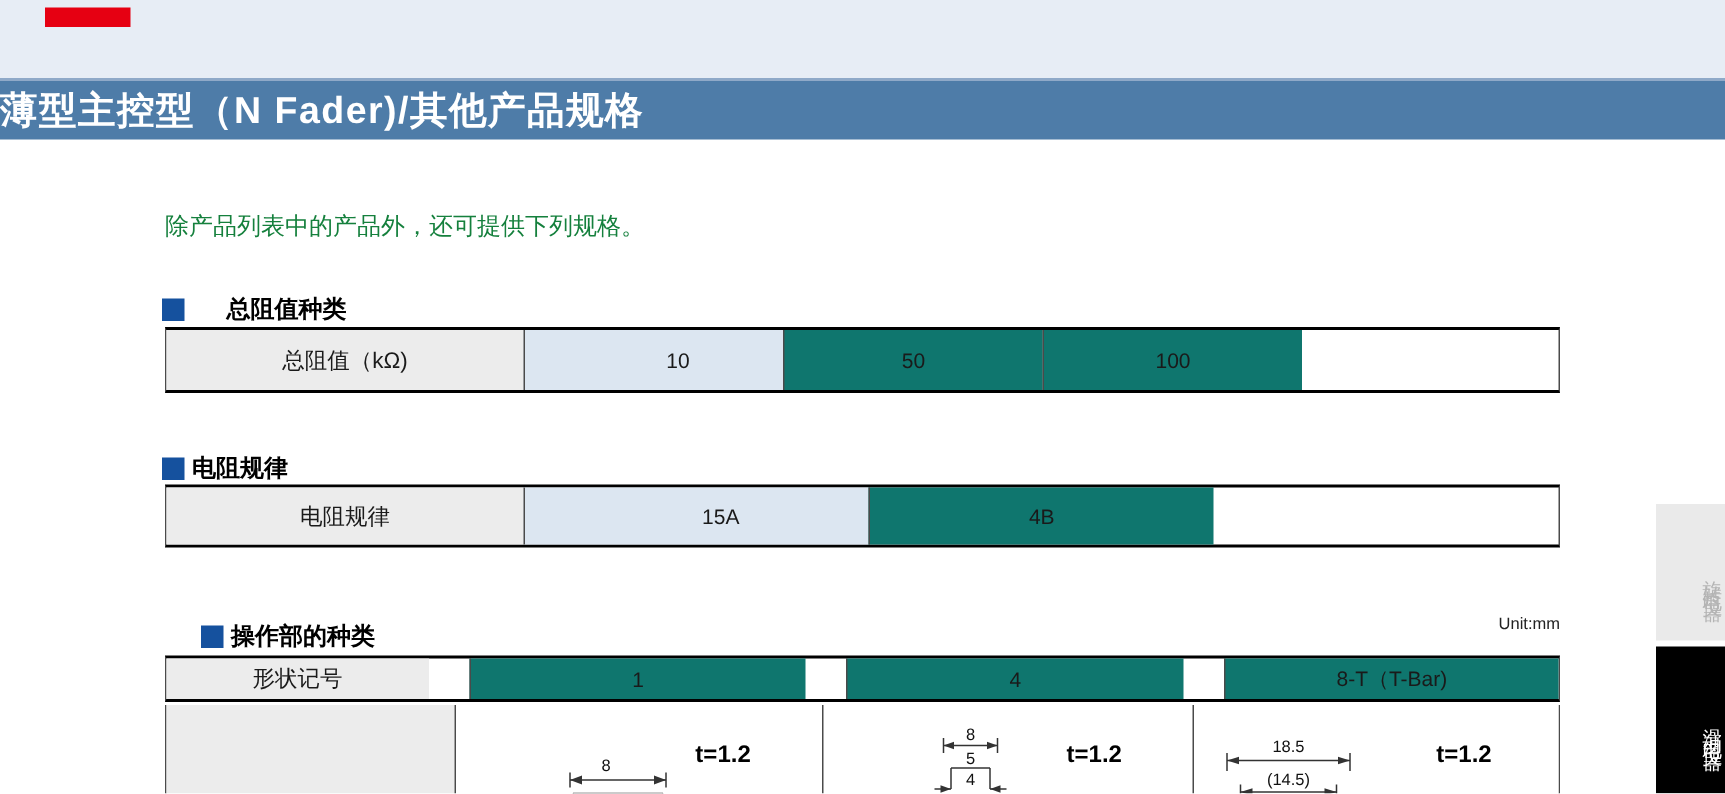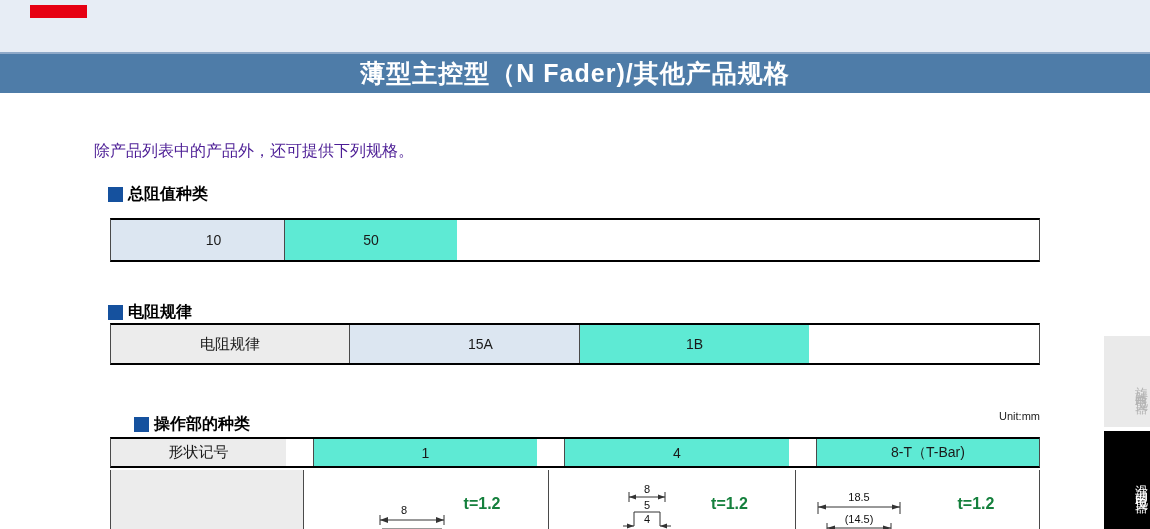--- a/index.html
+++ b/index.html
@@ -6,51 +6,51 @@
   html,body { background:#fff; }
   body { font-family:"Liberation Sans","DejaVu Sans",sans-serif; }
   .page { position:relative; width:1150px; height:529px; background:#ffffff; overflow:hidden; }
 
   
   .top-strip { position:absolute; left:0; top:0; width:1150px; height:52px; background:#e7edf5; }
   .page-marker { position:absolute; left:30px; top:5px; width:57px; height:13px; background:#e60012; }
 
   
   .title-bar { position:absolute; left:0; top:52px; width:1150px; height:41px;
-    background:#4e7ca8; border-top:2px solid #8fa9c8; display:flex; align-items:center; justify-content:center; }
+    background:#4e7ca8; border-top:2px solid #8fa9c8; display:flex; align-items:center; justify-content:flex-start; }
   .title-bar .title { color:#ffffff; font-size:25px; font-weight:bold; letter-spacing:1px; }
 
-  .intro { position:absolute; left:94px; top:141px; font-size:16px; color:#4c1d95;font-family:Liberation Mono, monospace; }
+  .intro { position:absolute; left:110px; top:141px; font-size:16px; color:#15803d;font-family:Liberation Mono, monospace; }
 
   .section-heading { position:absolute; left:108px; display:flex; align-items:center; }
   .section-heading .bullet { width:15px; height:15px; background:#15519e; margin-right:5px; flex:0 0 auto; }
   .section-heading .htext { font-size:16px; font-weight:bold; color:#000; }
-  #h1 { top:184px; } #h2 { top:302px; } #h3 { top:414px;margin-left:26px; }
+  #h1 { top:196px;gap:23px; } #h2 { top:302px; } #h3 { top:414px;margin-left:26px; }
 
   .unit-note { position:absolute; right:110px; top:410px; font-size:11px; color:#222; }
 
   .spec-table { position:absolute; left:110px; width:930px; display:flex;
     border-top:2px solid #000; border-bottom:2px solid #000;
     border-left:1px solid #4a4a4a; border-right:1px solid #4a4a4a; }
   .spec-table .cell { display:flex; align-items:center; justify-content:center;
-    font-size:14px; color:#1a1a1a; border-left:1px solid #4a4a4a; background:#5eead4; }
+    font-size:14px; color:#1a1a1a; border-left:1px solid #4a4a4a; background:#0f766e; }
   .spec-table .cell:first-child { border-left:none; }
   .spec-table .label-cell { background:#ececec; font-size:15px; }
   .spec-table .hl { background:#dce6f1;padding-left:32px; }
 
   #table-resistance { top:218px; height:44px; }
   #table-taper      { top:323px; height:42px; }
   #table-shape      { top:437px; height:31px;gap:27px; }
   #table-shape { border-bottom:2px solid #000; }
 
   .drawing-row { position:absolute; left:110px; top:470px; width:930px; height:70px; display:flex;
     border-left:1px solid #4a4a4a; border-right:1px solid #4a4a4a; }
   .drawing-row .dcell { position:relative; border-left:1px solid #4a4a4a; background:#fff; }
   .drawing-row .dcell:first-child { border-left:none; background:#ececec; }
-  .thickness { position:absolute; font-size:16px; font-weight:600; color:#15803d; top:25px; }
+  .thickness { position:absolute; font-size:16px; font-weight:600; color:#000000; top:25px; }
   .t1 { left:160px; } .t2 { left:162px; } .t3 { left:162px; }
   .dim-svg { position:absolute; left:0; top:0; }
   .dim-svg text { font-size:11px; fill:#111; font-family:"Liberation Sans","DejaVu Sans",sans-serif; }
   .dim-svg line, .dim-svg polyline, .dim-svg rect { stroke:#333; stroke-width:1; fill:none; }
   .dim-svg polygon { fill:#333; stroke:none; }
 
   
   .side-tab { position:absolute; left:1104px; width:46px; display:flex; justify-content:center;
     writing-mode:vertical-rl; text-orientation:upright; }
   .side-tab .tab-label { font-size:13px; letter-spacing:4px; padding-top:9px; }
@@ -72,32 +72,34 @@
     <span class="title">薄型主控型（N Fader)/其他产品规格</span>
   </div>
 
   <div class="intro">除产品列表中的产品外，还可提供下列规格。</div>
 
   <div class="section-heading" id="h1">
     <span class="bullet"></span>
     <span class="htext">总阻值种类</span>
   </div>
   <div class="spec-table" id="table-resistance">
+    <div class="cell label-cell" style="width:238px">总阻值（kΩ)</div>
     <div class="cell hl" style="width:173px">10</div>
     <div class="cell" style="width:173px">50</div>
+    <div class="cell" style="width:173px">100</div>
   </div>
 
   <div class="section-heading" id="h2">
     <span class="bullet"></span>
     <span class="htext">电阻规律</span>
   </div>
   <div class="spec-table" id="table-taper">
     <div class="cell label-cell" style="width:238px">电阻规律</div>
     <div class="cell hl" style="width:230px">15A</div>
-    <div class="cell" style="width:230px">1B</div>
+    <div class="cell" style="width:230px">4B</div>
   </div>
 
   <div class="section-heading" id="h3">
     <span class="bullet"></span>
     <span class="htext">操作部的种类</span>
   </div>
   <div class="unit-note">Unit:mm</div>
 
   <div class="spec-table" id="table-shape">
     <div class="cell label-cell" style="width:192px">形状记号</div>

